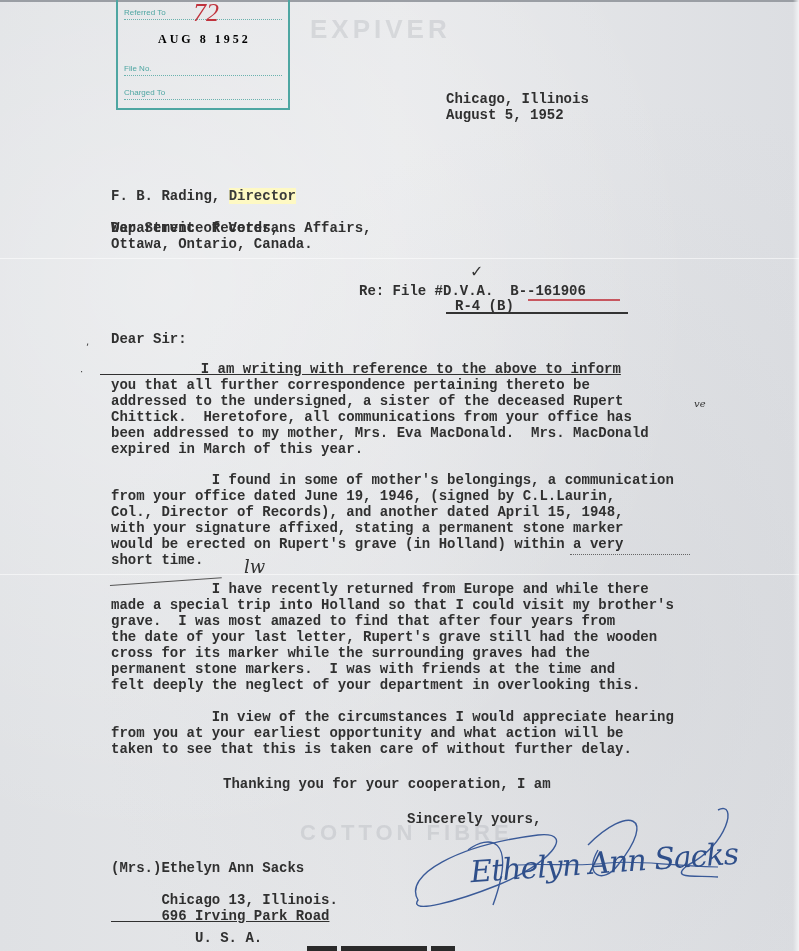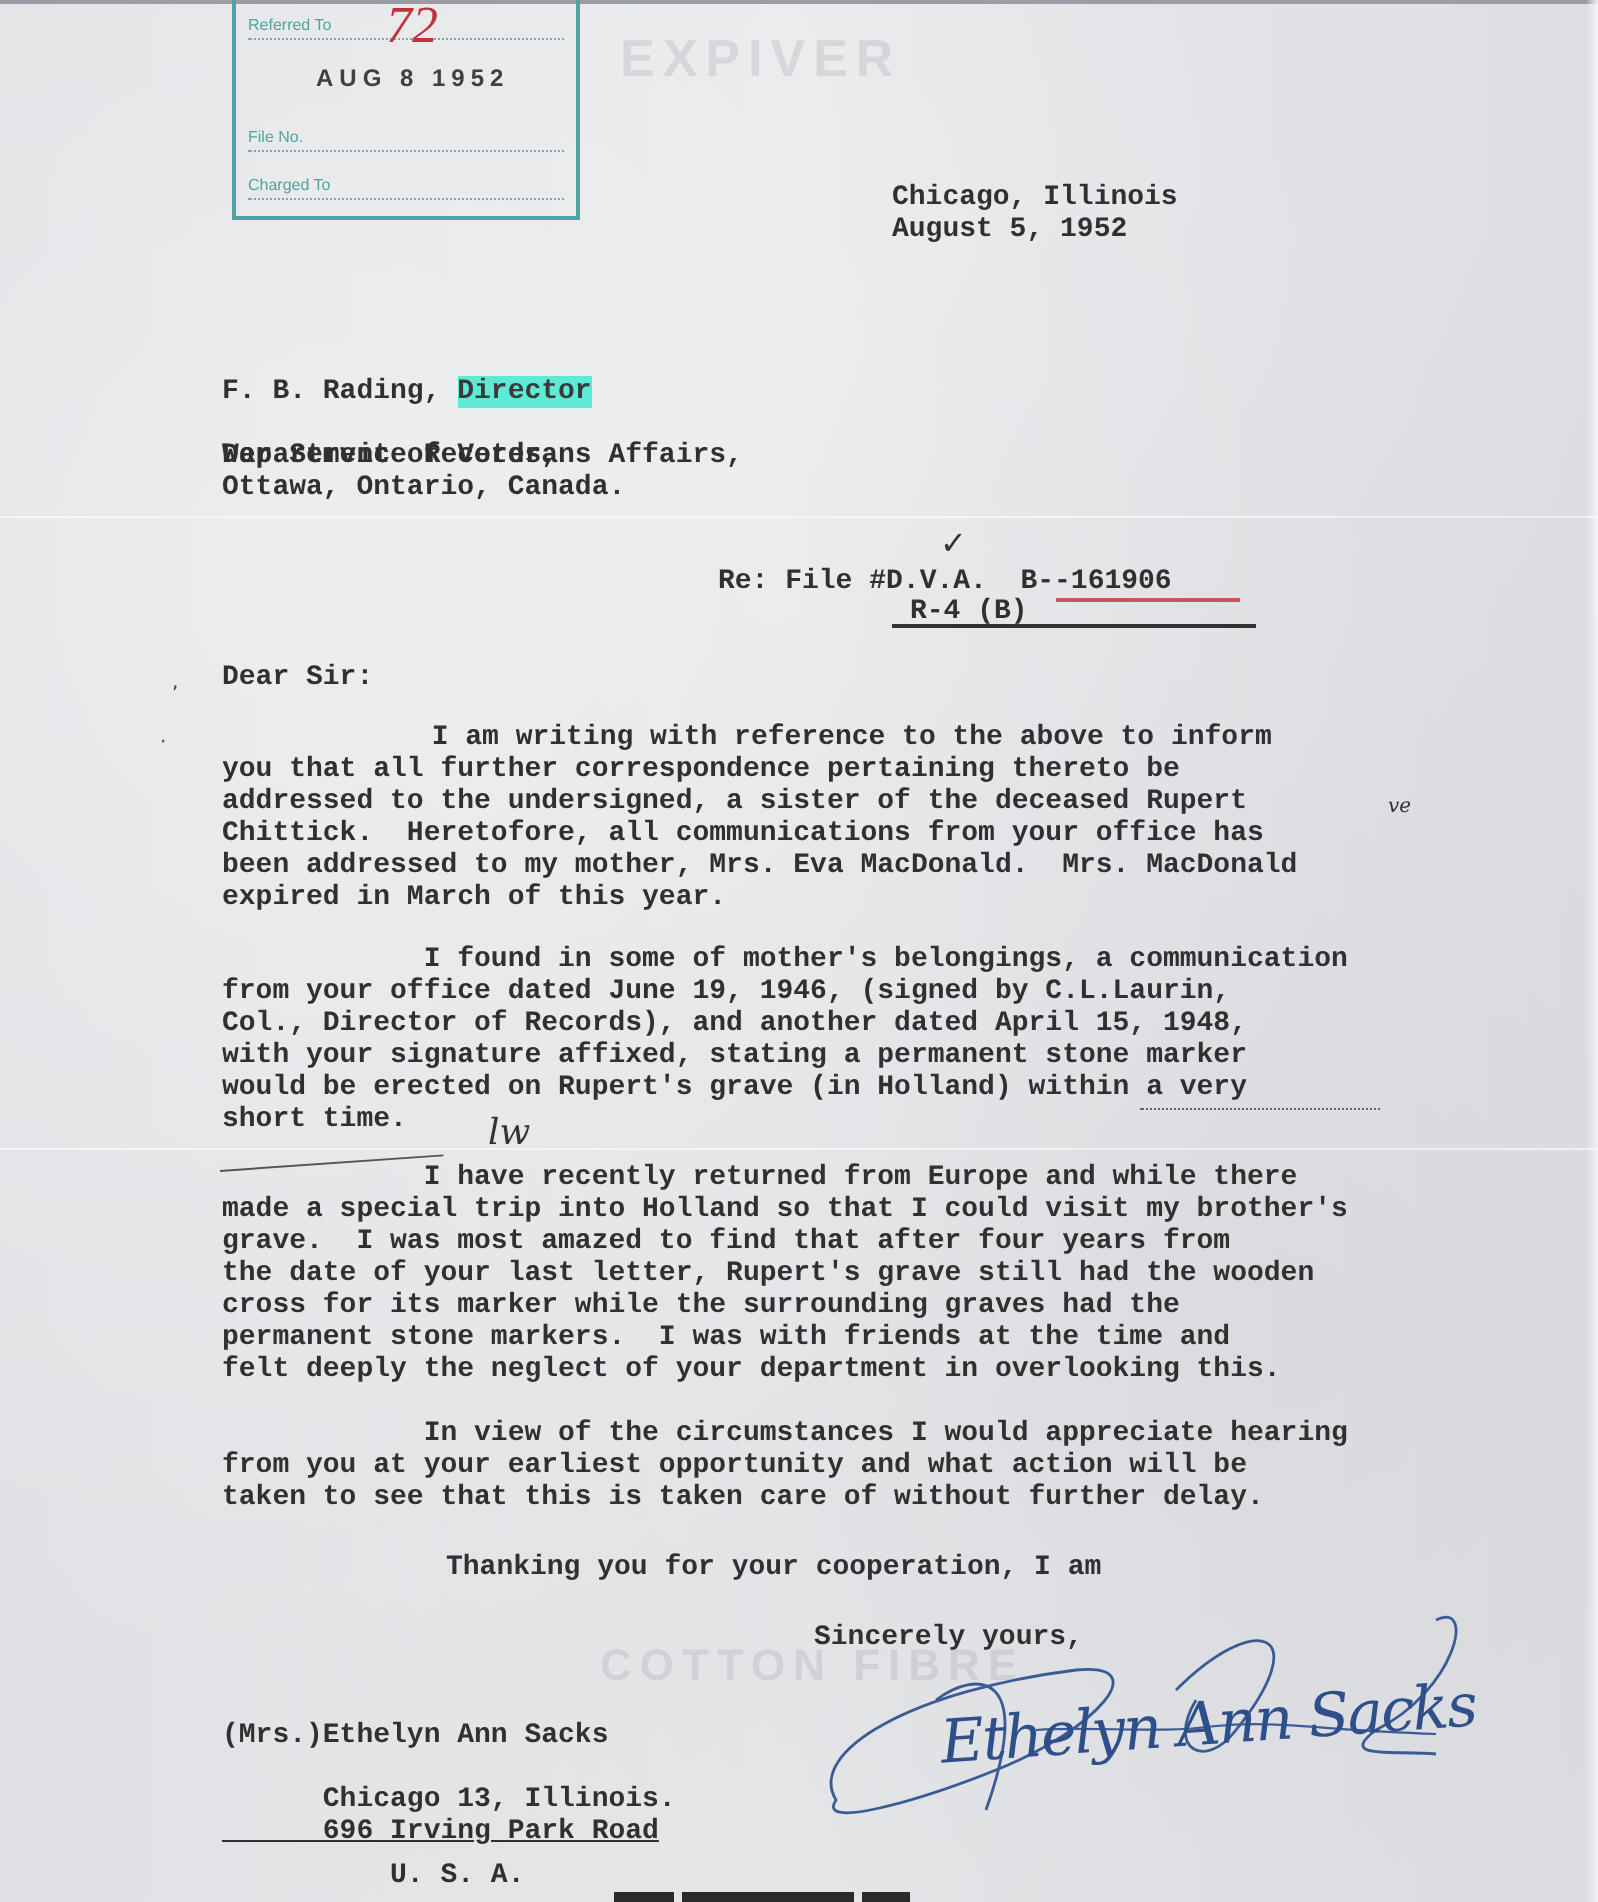--- a/index.html
+++ b/index.html
@@ -17,21 +17,21 @@
   .rightedge { position: absolute; right: 0; top: 0; width: 6px; height: 951px; background: linear-gradient(90deg, rgba(230,232,236,0), #f2f3f5); }
   .fold { position: absolute; left: 0; width: 799px; height: 1px; background: rgba(255,255,255,0.55); }
 
   .stamp {
     position: absolute; left: 116px; top: -4px; width: 170px; height: 110px;
     border: 2px solid #4ea6a2; color: #4ea6a2;
     font-family: "Liberation Sans", sans-serif; font-size: 8px;
   }
   .stamp .row { position: absolute; left: 6px; right: 6px; border-bottom: 1px dotted #6ab2ae; height: 11px; }
   .stamp .row span { background: transparent; }
-  .stamp .date { position: absolute; left: 40px; top: 34px; font-size: 12px; font-weight: bold; letter-spacing: 3px; color: #404040; font-family: Liberation Sans, sans-serif; }
+  .stamp .date { position: absolute; left: 40px; top: 34px; font-size: 12px; font-weight: bold; letter-spacing: 3px; color: #000000; font-family: Liberation Serif, serif; }
   .stamp .redmark { position: absolute; left: 75px; top: 0px; font-family: "Liberation Serif", serif; font-size: 26px; color: #c0333d; font-style: italic; }
 
   .watermark { position: absolute; font-family: "Liberation Sans", sans-serif; color: rgba(150,155,165,0.25); font-weight: bold; letter-spacing: 4px; }
 
   .mono { font-family: "Liberation Mono", "DejaVu Sans Mono", monospace; font-size: 14px; line-height: 16.5px; font-weight: bold; color: #303030; white-space: pre; position: absolute; }
 
   .re-underline { position: absolute; left: 446px; top: 312px; width: 182px; height: 2px; background: #333; }
   .re-red { position: absolute; left: 528px; top: 299px; width: 92px; height: 2px; background: #c0333d; opacity: 0.8; }
   .checkmark { position: absolute; left: 470px; top: 262px; font-size: 16px; color: #333; font-family: "DejaVu Sans", sans-serif; }
 
@@ -58,39 +58,39 @@
   <div class="redmark">72</div>
   <div class="date">AUG 8 1952</div>
   <div class="row" style="top:66px;"><span>File No.</span></div>
   <div class="row" style="top:90px;"><span>Charged To</span></div>
 </div>
 
 <div class="mono" style="left:446px; top:91px;">Chicago, Illinois</div>
 <div class="mono" style="left:446px; top:107px;">August 5, 1952</div>
 
 <div>
-  <div class="mono" style="left:111px; top:188px;"><span>F. B. Rading,</span> <span style="background:#5eead4; color:#3a3a3a;">Director</span></div>
+  <div class="mono" style="left:111px; top:188px;"><span>F. B. Rading,</span> <span style="background:#fef9c3; color:#3a3a3a;">Director</span></div>
   <div class="mono" style="left:111px; top:220px;">War Service Records,</div>
   <div class="mono" style="left:111px; top:220px;">Department of Veterans Affairs,</div>
   <div class="mono" style="left:111px; top:236px;">Ottawa, Ontario, Canada.</div>
 </div>
 
 <div class="checkmark">✓</div>
 <div class="mono" style="left:359px; top:283px;">Re: File #D.V.A.  B--161906</div>
 <div class="re-red"></div>
 <div class="mono" style="left:455px; top:298px;">R-4 (B)</div>
 <div class="re-underline"></div>
 
 <div class="margin-mark" style="left:86px; top:336px;">,</div>
 <div class="margin-mark" style="left:80px; top:366px;">·</div>
 
 <div class="mono" style="left:111px; top:331px;">Dear Sir:</div>
 
 <div>
-  <div class="mono" style="left:115px; top:361px;">            I am writing with reference to the above to inform</div>
+  <div class="mono" style="left:100px; top:361px;text-decoration:underline;">            I am writing with reference to the above to inform</div>
   <div class="mono" style="left:111px; top:377px;">you that all further correspondence pertaining thereto be</div>
   <div class="mono" style="left:111px; top:393px;">addressed to the undersigned, a sister of the deceased Rupert</div>
   <div class="mono" style="left:111px; top:409px;">Chittick.  Heretofore, all communications from your office has</div>
   <div class="mono" style="left:111px; top:425px;">been addressed to my mother, Mrs. Eva MacDonald.  Mrs. MacDonald</div>
   <div class="mono" style="left:111px; top:441px;">expired in March of this year.</div>
   <div class="initials" style="left:694px; top:398px; font-size:10px;">ve</div>
 </div>
 
 <div>
   <div class="mono" style="left:111px; top:472px;">            I found in some of mother's belongings, a communication</div>

